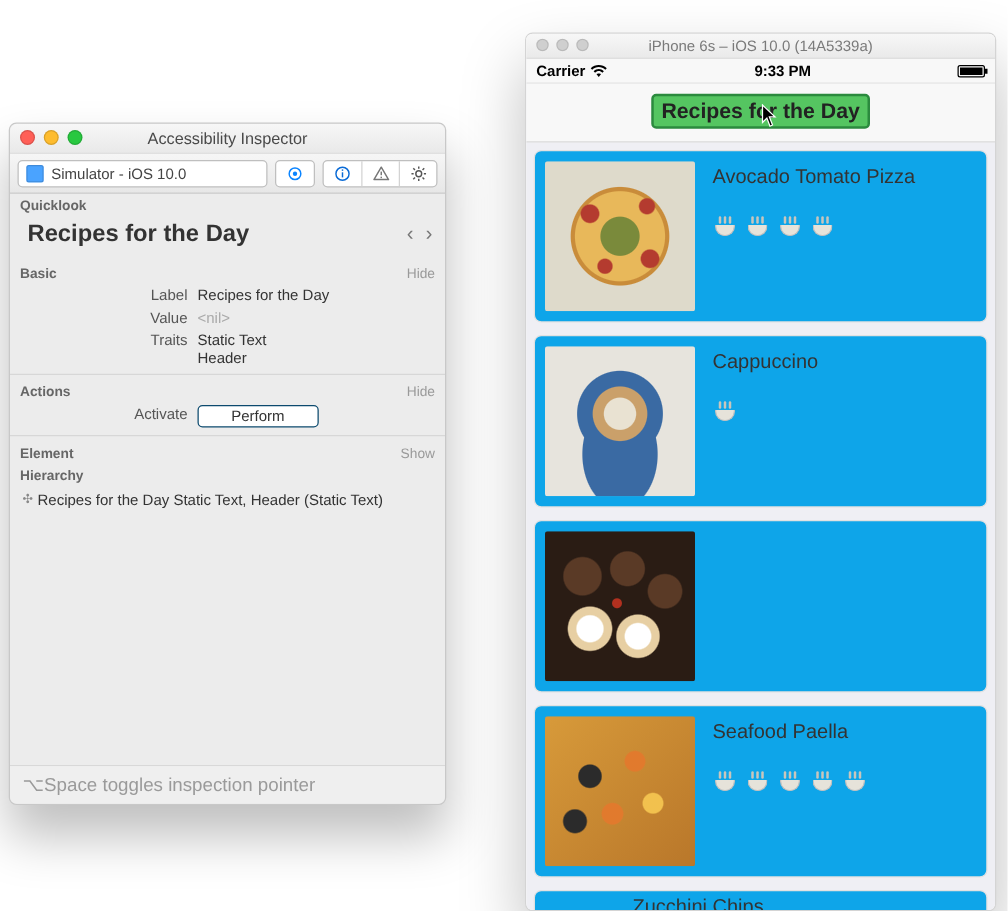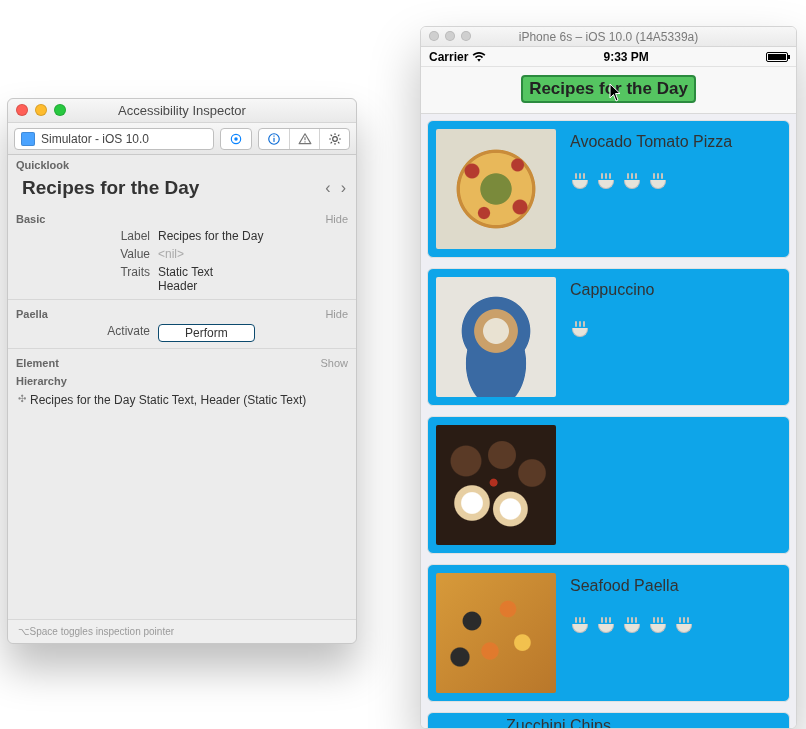--- a/index.html
+++ b/index.html
@@ -113,21 +113,21 @@
     padding: 1px 26px; font-size:12px;
   }
   .hierarchy {
     font-size: 12px; padding: 4px 10px 4px 22px; color:#333; position:relative;
   }
   .hierarchy::before{
     content:"✣"; position:absolute; left:10px; top:4px; color:#888; font-size:10px;
   }
   .ax-footer {
     border-top: 1px solid #d8d8d8;
-    padding: 6px 10px; font-size: 10px; color:#9a9a9a;
+    padding: 6px 10px; font-size: 15px; color:#9a9a9a;
     background:#efefef;
     border-radius: 0 0 6px 6px;
   }
   .thin-sep { height:1px; background:#d7d7d7; margin: 4px 0;}
 
   
   .sim-window {
     position: absolute;
     left: 420px;
     top: 26px;
@@ -345,21 +345,21 @@
     <div class="kv">
       <div class="k">Traits</div>
       <div class="v">
         <div>Static Text</div>
         <div>Header</div>
       </div>
     </div>
     <div class="thin-sep"></div>
 
     <div class="sec-header">
-      <span>Paella</span>
+      <span>Actions</span>
       <span class="link">Hide</span>
     </div>
     <div class="kv">
       <div class="k">Activate</div>
       <div class="v">
         <span class="perform-btn">Perform</span>
       </div>
     </div>
     <div class="thin-sep"></div>
 

